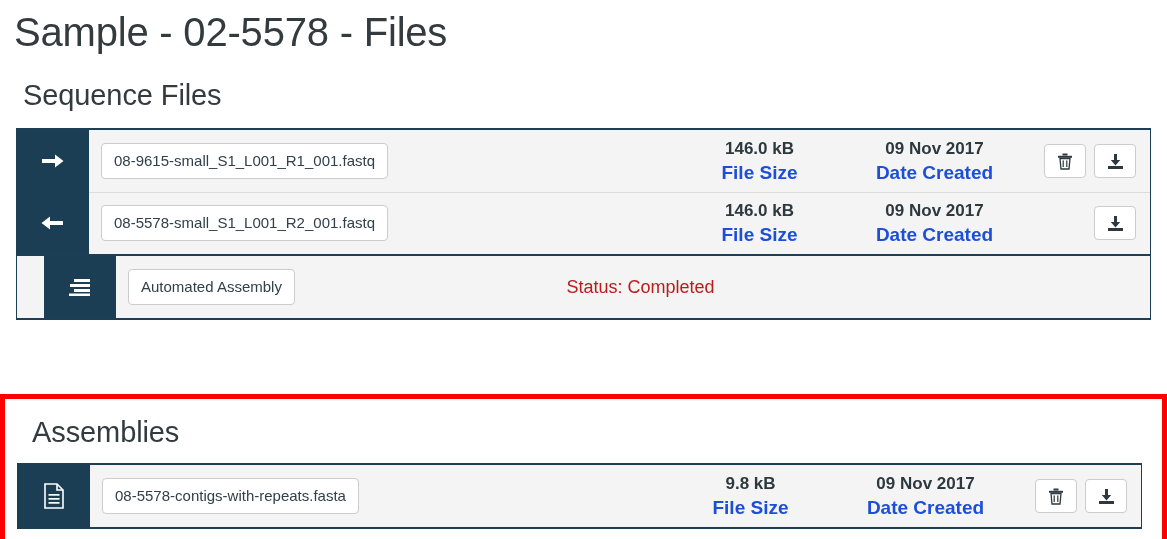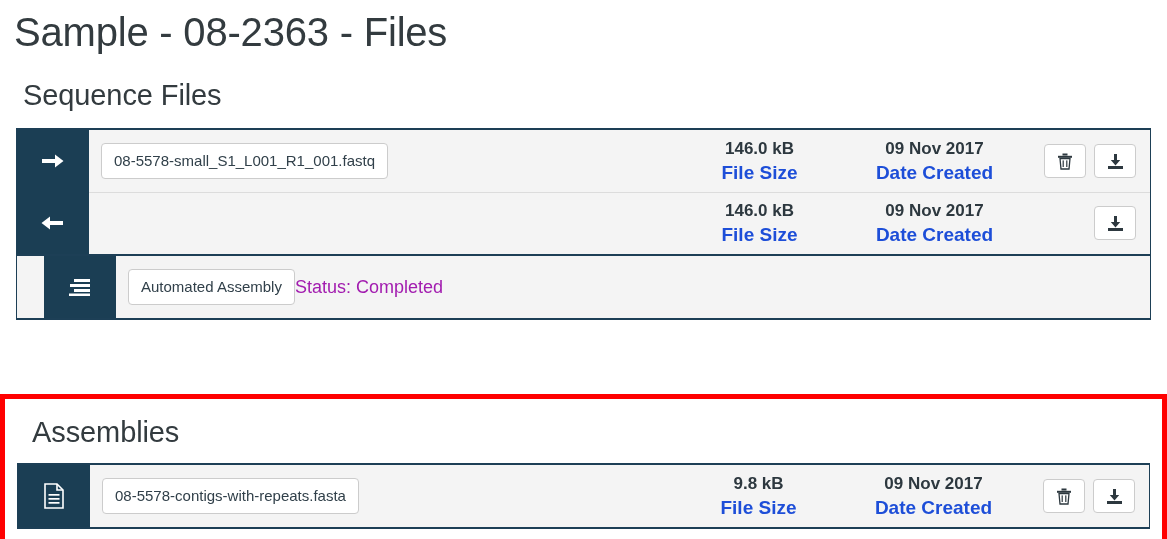--- a/index.html
+++ b/index.html
@@ -108,22 +108,23 @@
   }
   .meta-label {
     font-size: 19px;
     color: #1d4ed8;
     display: block;
     margin-top: 2px;
   }
 
   .status-text {
     flex: 1;
+    text-align: center;
     font-size: 18px;
-    color: #a21caf;
+    color: #b91c1c;
     padding-right: 160px;
   }
 
   .spacer { flex: 1; }
 
   .actions {
     display: flex;
     align-items: center;
     gap: 8px;
     padding-right: 14px;
@@ -158,40 +159,40 @@
     width: 1167px;
     height: 152px;
     border: 5px solid #ff0000;
     box-sizing: border-box;
     background: #ffffff;
   }
   .assemblies-block .section-title {
     padding: 6px 0 4px 18px;
   }
   .assemblies-block .file-table {
-    margin: 4px 12px 0 12px;
+    margin: 4px 20px 0 12px;
   }
 </style>
 </head>
 <body>
 
-<h1 class="page-title">Sample - 08-2363 - Files</h1>
+<h1 class="page-title">Sample - 02-5578 - Files</h1>
 
 <h2 class="section-title">Sequence Files</h2>
 
 <div class="file-table">
 
   <div class="file-row">
     <div class="row-icon">
       <svg width="26" height="22" viewBox="0 0 26 22" aria-hidden="true">
         <path d="M2 9h13V4.5l8.5 6.5L15 17.5V13H2z" fill="#ffffff"></path>
       </svg>
     </div>
     <div class="row-body">
-      <div class="name-box">08-5578-small_S1_L001_R1_001.fastq</div>
+      <div class="name-box">08-9615-small_S1_L001_R1_001.fastq</div>
       <div class="spacer"></div>
       <div class="meta-col">
         <span class="meta-value">146.0 kB</span>
         <span class="meta-label">File Size</span>
       </div>
       <div class="meta-col">
         <span class="meta-value">09 Nov 2017</span>
         <span class="meta-label">Date Created</span>
       </div>
     </div>
@@ -214,20 +215,21 @@
     </div>
   </div>
 
   <div class="file-row hairline-top">
     <div class="row-icon">
       <svg width="26" height="22" viewBox="0 0 26 22" aria-hidden="true">
         <path d="M23 9H10V4.5L1.5 11 10 17.5V13h13z" fill="#ffffff"></path>
       </svg>
     </div>
     <div class="row-body">
+      <div class="name-box">08-5578-small_S1_L001_R2_001.fastq</div>
       <div class="spacer"></div>
       <div class="meta-col">
         <span class="meta-value">146.0 kB</span>
         <span class="meta-label">File Size</span>
       </div>
       <div class="meta-col">
         <span class="meta-value">09 Nov 2017</span>
         <span class="meta-label">Date Created</span>
       </div>
     </div>

